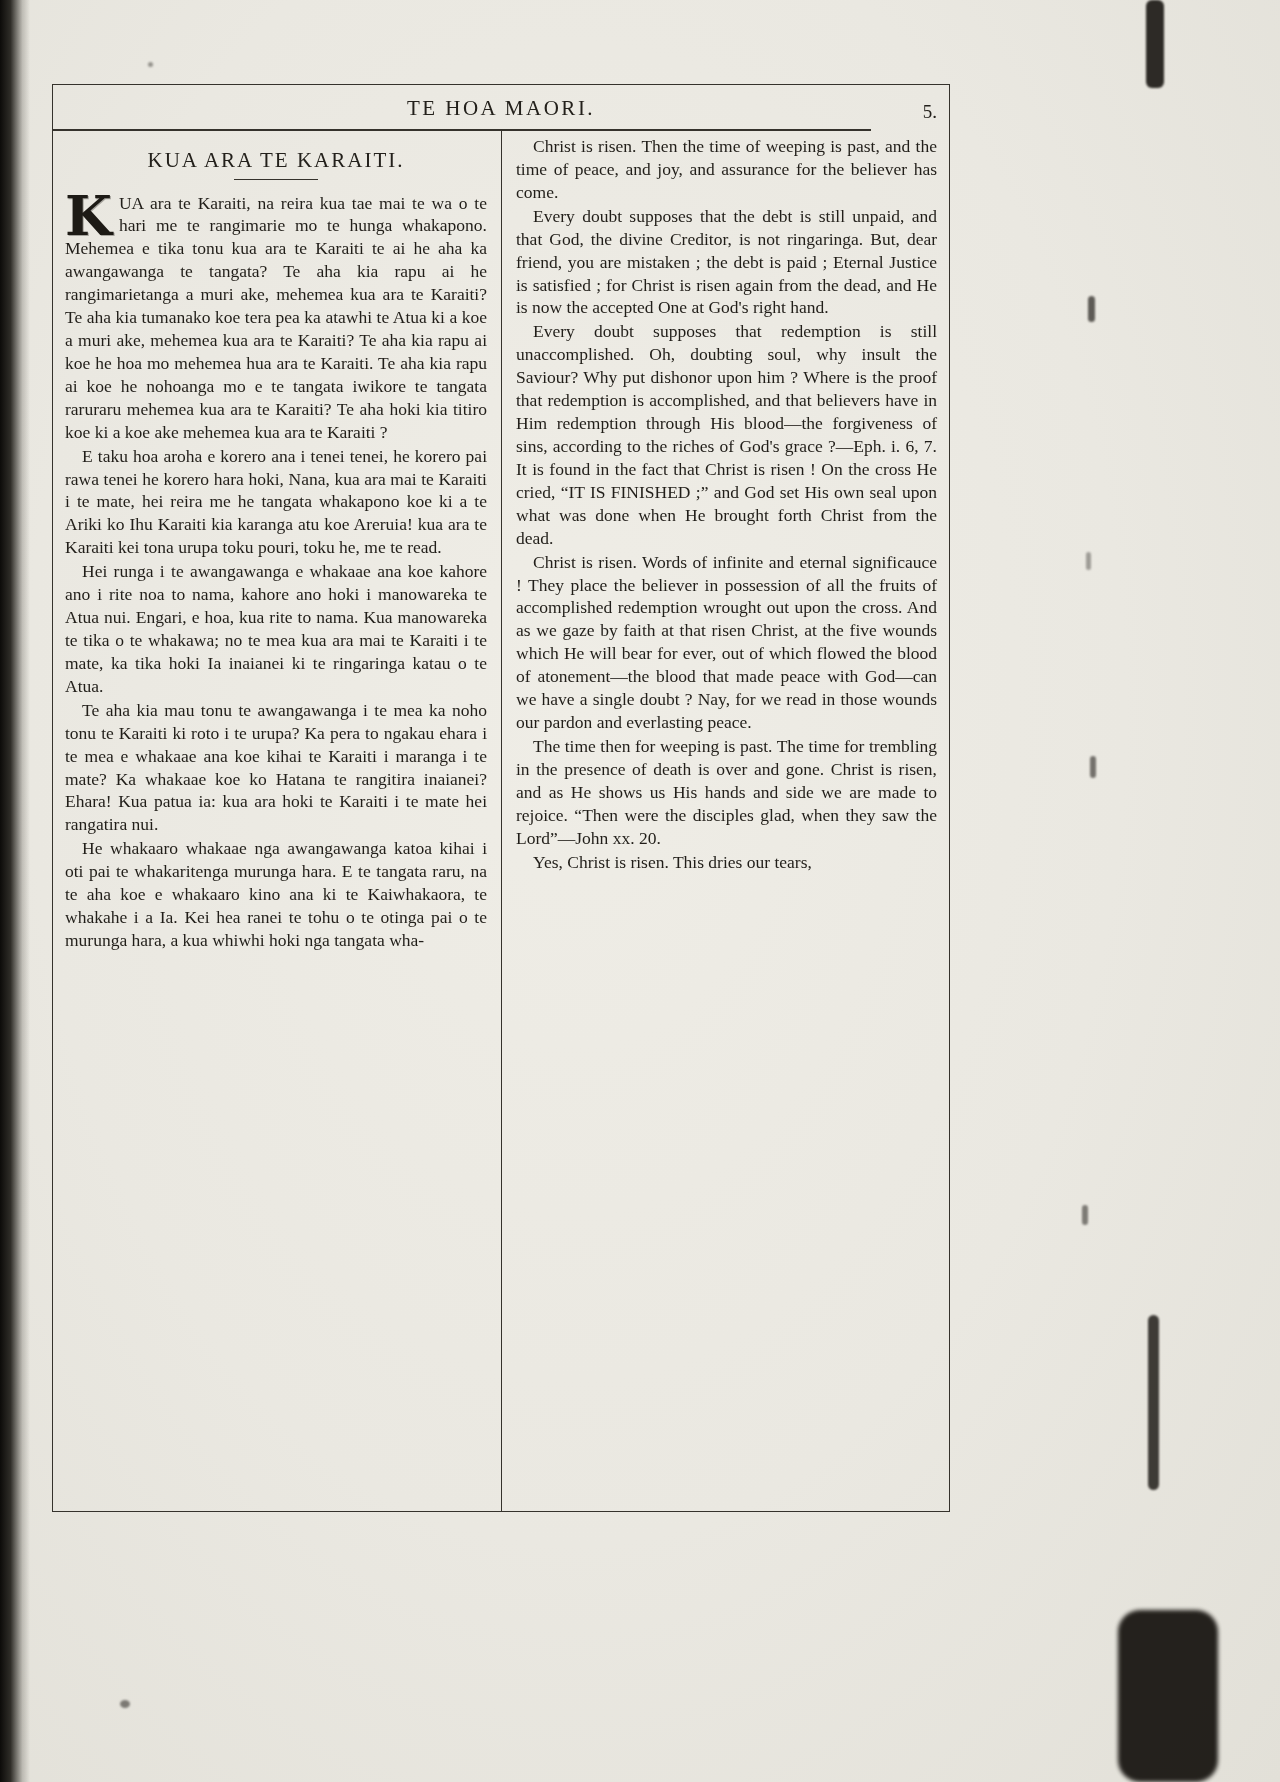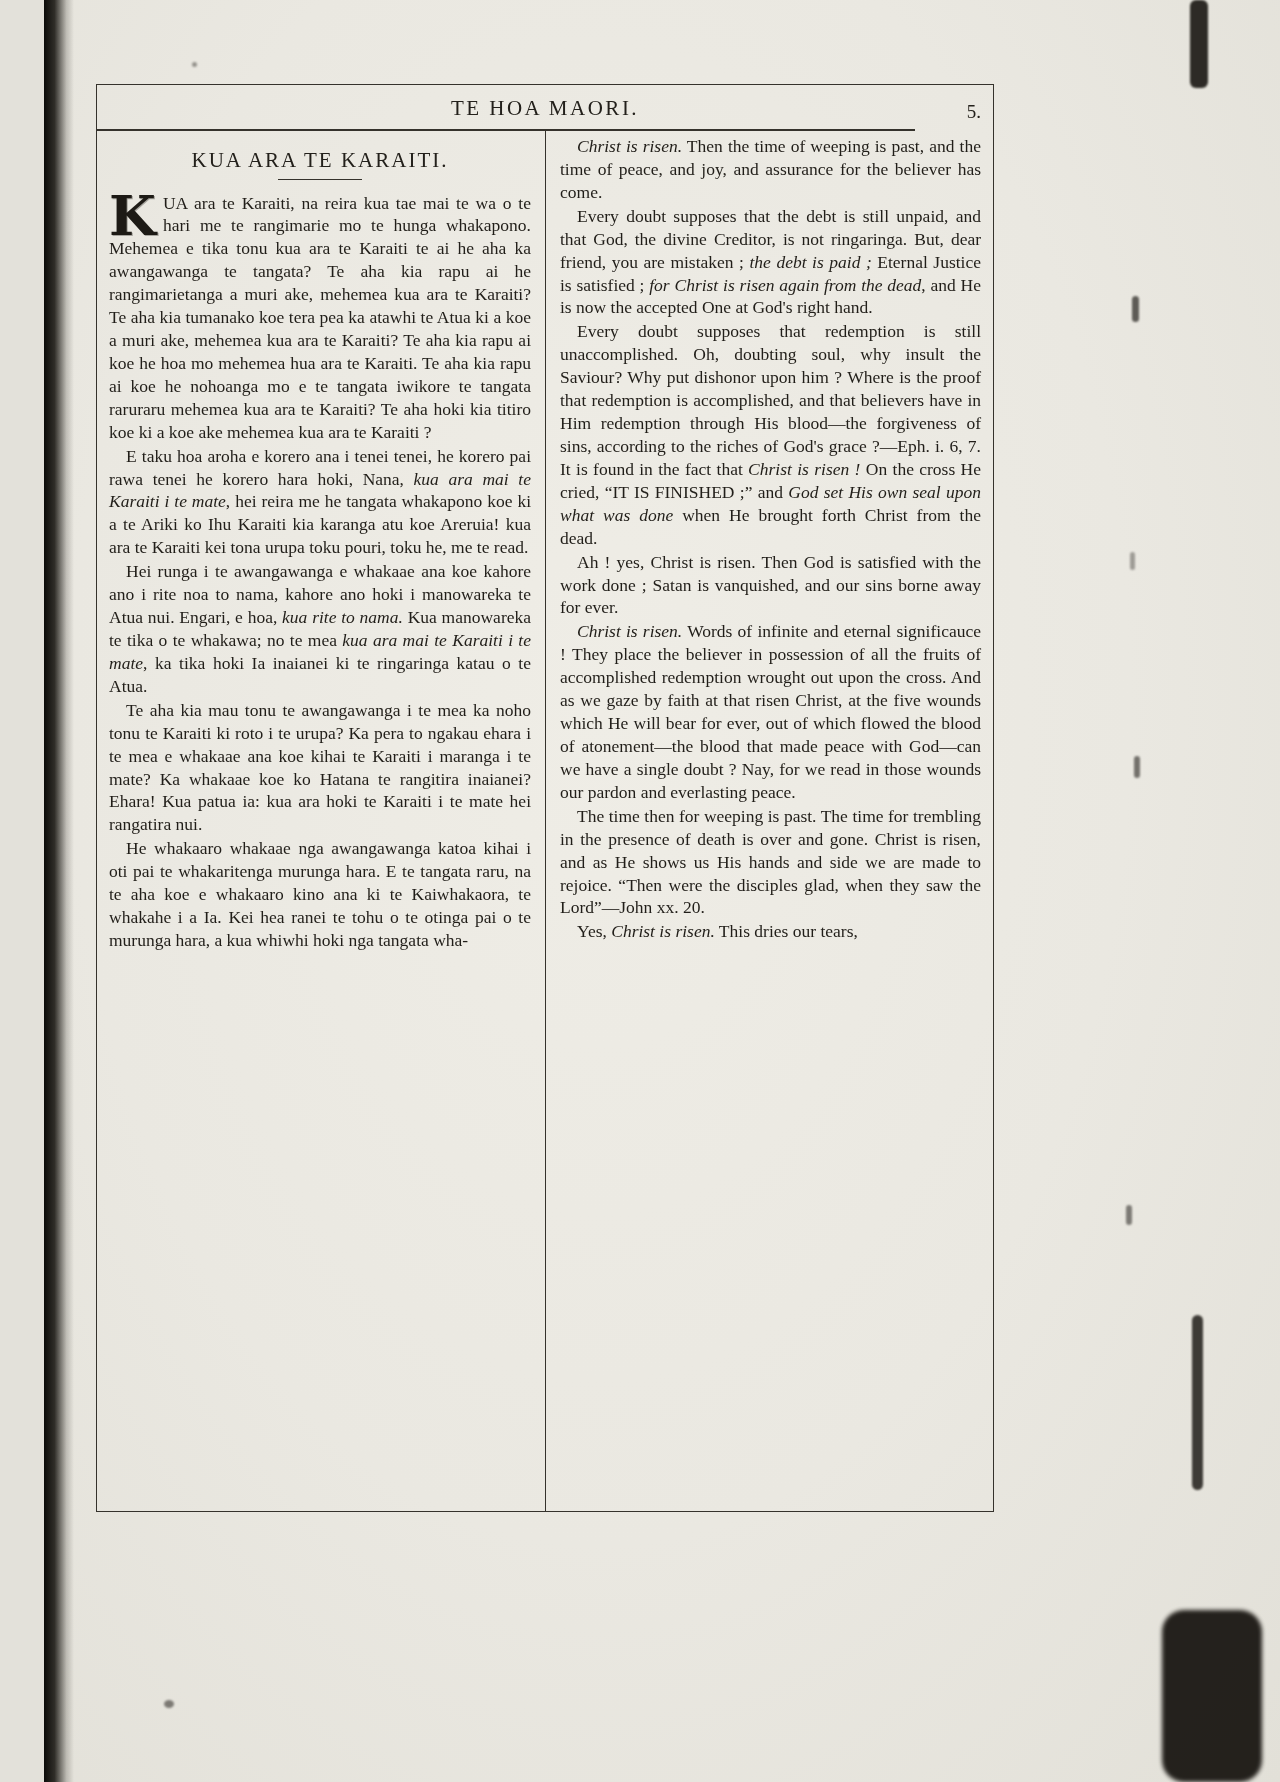--- a/index.html
+++ b/index.html
@@ -9,21 +9,20 @@
     height: 1782px;
     background: #e3e1da;
     font-family: "Liberation Serif", serif;
     overflow: hidden;
   }
   .paper {
     position: absolute;
     inset: 0;
     background:
       radial-gradient(ellipse at 45% 40%, #efede6 0%, #eae8e1 55%, #e2e0d8 100%);
-    margin-left: 44px;
   }
   .binding {
     position: absolute;
     left: 0; top: 0;
     width: 30px; height: 100%;
     background: linear-gradient(90deg, #0c0b09 0%, #2f2d28 35%, rgba(70,67,60,0.25) 75%, rgba(70,67,60,0) 100%);
   }
   .frame {
     position: absolute;
     left: 52px; top: 84px;
@@ -83,21 +82,21 @@
   .heading-rule {
     width: 84px;
     border-top: 1.5px solid #35322c;
     margin: 4px auto 12px auto;
   }
   .paras p {
     margin: 0 0 1px 0;
     text-indent: 17px;
   }
   .paras p.no-indent { text-indent: 0; }
-  .it { font-style: italic; }
+  .it { }
   .dropcap {
     float: left;
     font-family: "DejaVu Serif", serif;
     font-weight: bold;
     font-size: 54px;
     line-height: 42px;
     margin: 3px 7px 0 0;
     color: #1d1a15;
     text-shadow: 1px 1px 0 rgba(40,38,32,0.35);
   }
@@ -140,21 +139,20 @@
             <p><span>Hei runga i te awangawanga e whakaae ana koe kahore ano i rite noa to nama, kahore ano hoki i manowareka te Atua nui.  Engari, e hoa, </span><span class="it">kua rite to nama.</span><span>  Kua manowareka te tika o te whakawa; no te mea </span><span class="it">kua ara mai te Karaiti i te mate</span><span>, ka tika hoki Ia inaianei ki te ringaringa katau o te Atua.</span></p>
             <p><span>Te aha kia mau tonu te awangawanga i te mea ka noho tonu te Karaiti ki roto i te urupa?  Ka pera to ngakau ehara i te mea e whakaae ana koe kihai te Karaiti i maranga i te mate?  Ka whakaae koe ko Hatana te rangitira inaianei?  Ehara!  Kua patua ia: kua ara hoki te Karaiti i te mate hei rangatira nui.</span></p>
             <p><span>He whakaaro whakaae nga awangawanga katoa kihai i oti pai te whakaritenga murunga hara.  E te tangata raru, na te aha koe e whakaaro kino ana ki te Kaiwhakaora, te whakahe i a Ia.  Kei hea ranei te tohu o te otinga pai o te murunga hara, a kua whiwhi hoki nga tangata wha-</span></p>
           </div>
       </div>
       <div class="col col-right">
         <div class="paras" id="right-paras">
             <p><span class="it">Christ is risen.</span><span>  Then the time of weeping is past, and the time of peace, and joy, and assurance for the believer has come.</span></p>
             <p><span>Every doubt supposes that the debt is still unpaid, and that God, the divine Creditor, is not ringaringa.  But, dear friend, you are mistaken ; </span><span class="it">the debt is paid ;</span><span> Eternal Justice is satisfied ; </span><span class="it">for Christ is risen again from the dead</span><span>, and He is now the accepted One at God's right hand.</span></p>
             <p><span>Every doubt supposes that redemption is still unaccomplished.  Oh, doubting soul, why insult the Saviour?  Why put dishonor upon him ?  Where is the proof that redemption is accomplished, and that believers have in Him redemption through His blood—the forgiveness of sins, according to the riches of God's grace ?—Eph. i. 6, 7.  It is found in the fact that </span><span class="it">Christ is risen !</span><span>  On the cross He cried, “IT IS FINISHED ;” and </span><span class="it">God set His own seal upon what was done</span><span> when He brought forth Christ from the dead.</span></p>
-            <p><span>Ah ! yes, Christ is risen.  Then God is satisfied with the work done ; Satan is vanquished, and our sins borne away for ever.</span></p>
             <p><span class="it">Christ is risen.</span><span>  Words of infinite and eternal significauce !  They place the believer in possession of all the fruits of accomplished redemption wrought out upon the cross.  And as we gaze by faith at that risen Christ, at the five wounds which He will bear for ever, out of which flowed the blood of atonement—the blood that made peace with God—can we have a single doubt ?  Nay, for we read in those wounds our pardon and everlasting peace.</span></p>
             <p><span>The time then for weeping is past.  The time for trembling in the presence of death is over and gone.  Christ is risen, and as He shows us His hands and side we are made to rejoice.  “Then were the disciples glad, when they saw the Lord”—John xx. 20.</span></p>
             <p><span>Yes, </span><span class="it">Christ is risen.</span><span>  This dries our tears,</span></p>
           </div>
       </div>
     </div>
   </div>
 
   <div class="art a1"></div>
   <div class="art a2"></div>

